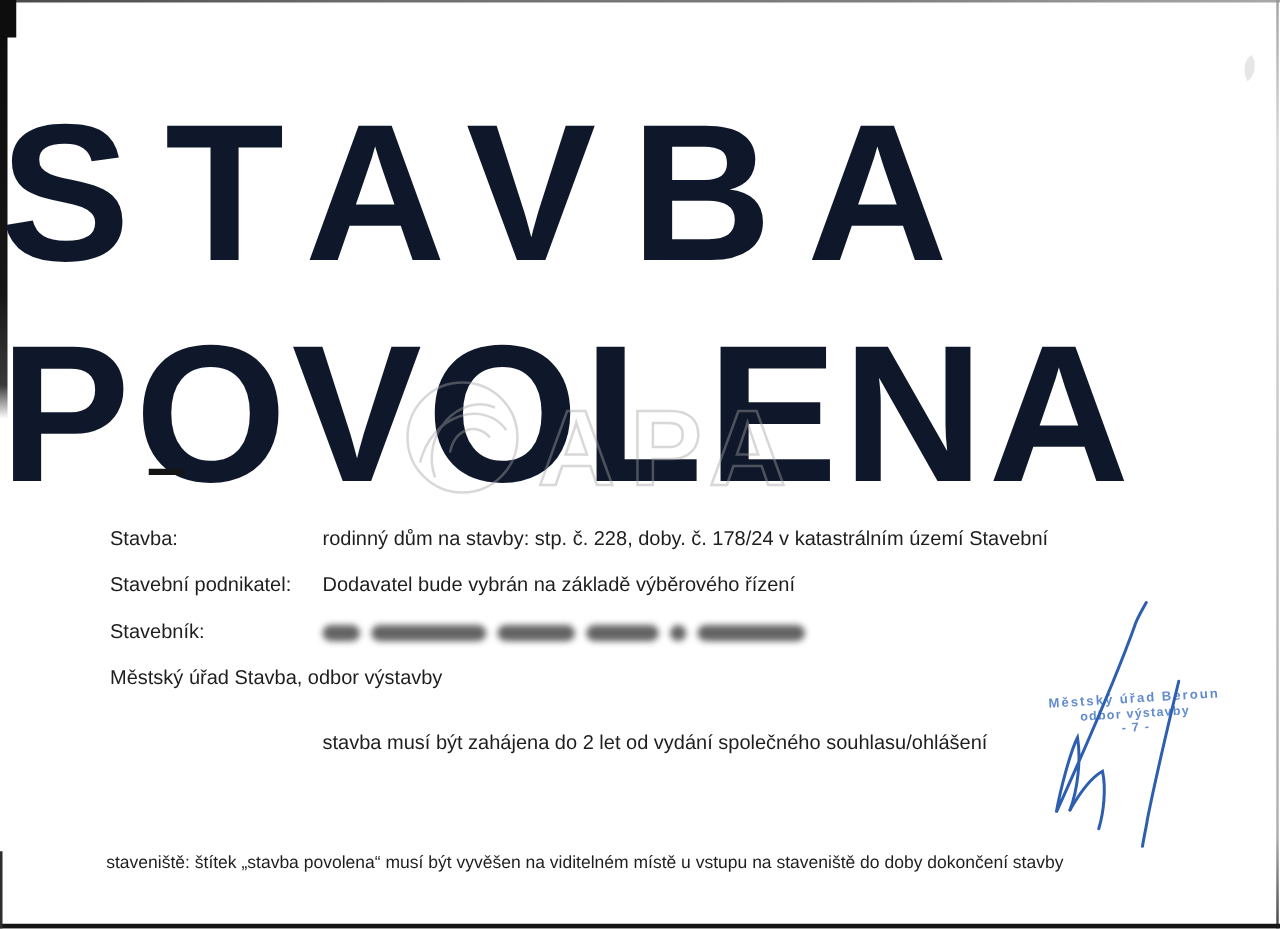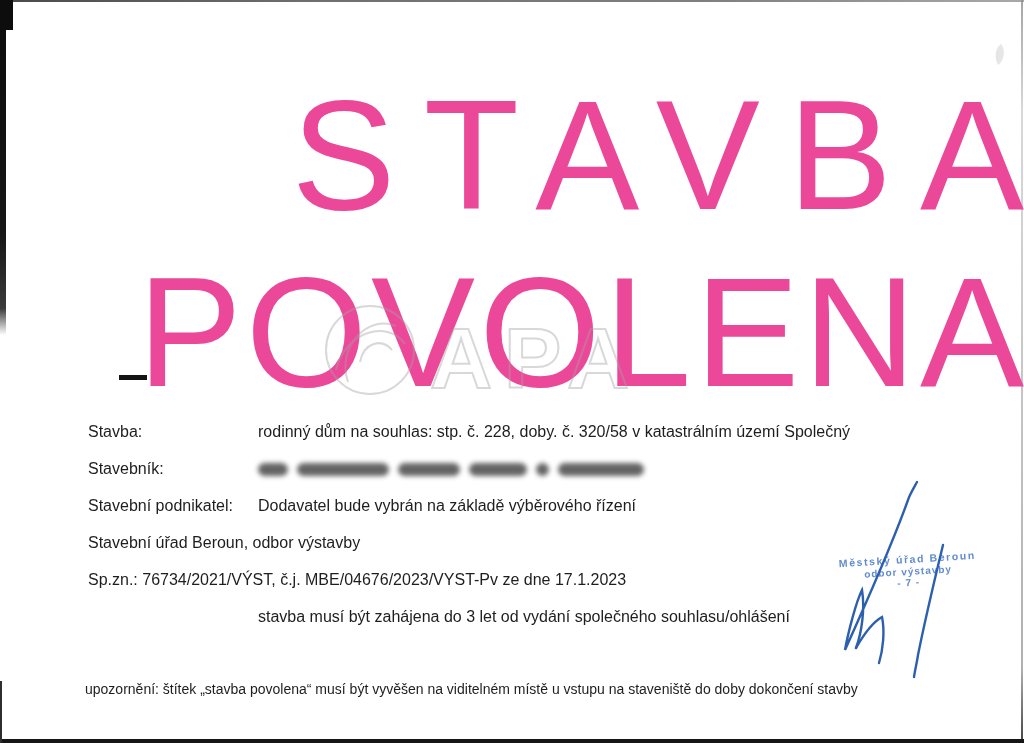--- a/index.html
+++ b/index.html
@@ -18,21 +18,21 @@
     background:linear-gradient(180deg,#0c0c0c 0%,#161616 70%,#3a3a3a 92%,rgba(90,90,90,0) 100%);}
   .edge-left-strip-top{position:absolute;left:0;top:0;width:13px;height:30px;background:#0d0d0d;}
   .edge-bottom{position:absolute;left:0;bottom:0;right:0;height:4px;background:#151515;}
   .edge-left-bottom{position:absolute;left:0;bottom:0;width:2px;height:62px;background:#2e2e2e;}
   .edge-right{position:absolute;right:1px;top:0;bottom:0;width:2px;
     background:linear-gradient(180deg,#8f8f8f 0%,#cfcfcf 15%,#b5b5b5 55%,#9c9c9c 90%,#151515 100%);opacity:.8;}
   .pencil-mark{position:absolute;left:990px;top:42px;}
   
   .title{
     position:absolute;top:67px;left:0;width:100%;
-    text-align:right;font-weight:normal;color:#ec4899;
+    text-align:left;font-weight:bold;color:#0f172a;
     font-size:156px;line-height:177px;white-space:nowrap;
   }
   .title .t1{letter-spacing:28px;margin-right:-28px;}
   .title .t2{letter-spacing:4px;margin-right:-4px;}
   .watermark{position:absolute;left:312px;top:292px;opacity:.42;pointer-events:none;}
   .letter-dash{position:absolute;left:119px;top:375px;width:28px;height:5px;background:#141414;}
   
   .fields{position:absolute;left:88px;top:421px;width:900px;font-size:16px;}
   .frow{display:flex;line-height:22px;margin-bottom:15px;}
   .flabel{flex:0 0 170px;}
@@ -85,58 +85,57 @@
         <path d="M48 70 C52 50 70 46 80 58"></path>
       </g>
       <text x="118" y="96" font-family="Liberation Sans, sans-serif" font-size="86" font-weight="bold" letter-spacing="12" fill="none" stroke="#a3a3a3" stroke-width="2">APA</text>
     </svg>
   </div>
 
   <div class="fields">
 
     <div class="frow">
       <div class="flabel">Stavba:</div>
-      <div class="fvalue"><span class="b">rodinný dům</span><span> na souhlas: stp. č. </span><span class="b">228</span><span>, doby. č. </span><span class="b">320/58</span><span> v katastrálním území </span><span class="b">Společný</span></div>
+      <div class="fvalue"><span class="b">rodinný dům</span><span> na stavby: stp. č. </span><span class="b">228</span><span>, doby. č. </span><span class="b">178/24</span><span> v katastrálním území </span><span class="b">Stavební</span></div>
+    </div>
+
+    <div class="frow">
+      <div class="flabel">Stavební podnikatel:</div>
+      <div class="fvalue">Dodavatel bude vybrán na základě výběrového řízení</div>
     </div>
 
     <div class="frow">
       <div class="flabel">Stavebník:</div>
       <div class="fvalue">
         <div class="redacted">
           <div class="blob" style="width:30px"></div>
           <div class="blob" style="width:92px"></div>
           <div class="blob" style="width:62px"></div>
           <div class="blob" style="width:58px"></div>
           <div class="blob" style="width:13px"></div>
           <div class="blob" style="width:86px"></div>
         </div>
       </div>
     </div>
 
     <div class="frow">
-      <div class="flabel">Stavební podnikatel:</div>
-      <div class="fvalue">Dodavatel bude vybrán na základě výběrového řízení</div>
+      <div class="fvalue">Městský úřad Stavba, odbor výstavby</div>
     </div>
 
     <div class="frow">
-      <div class="fvalue">Stavební úřad Beroun, odbor výstavby</div>
-    </div>
-
-    <div class="frow">
-      <div class="fvalue">Sp.zn.: 76734/2021/VÝST, č.j. MBE/04676/2023/VYST-Pv ze dne 17.1.2023</div>
     </div>
 
     <div class="frow">
       <div class="flabel"></div>
-      <div class="fvalue">stavba musí být zahájena do 3 let od vydání společného souhlasu/ohlášení</div>
+      <div class="fvalue">stavba musí být zahájena do 2 let od vydání společného souhlasu/ohlášení</div>
     </div>
 
   </div>
 
-  <div class="note"><span>upozornění: </span><span class="b">štítek „stavba povolena“ musí být vyvěšen na viditelném místě u vstupu na staveniště do doby dokončení stavby</span></div>
+  <div class="note"><span>staveniště: </span><span class="b">štítek „stavba povolena“ musí být vyvěšen na viditelném místě u vstupu na staveniště do doby dokončení stavby</span></div>
 
   <div class="stamp" style="color:#4d7cc7;">
     <div class="stamp-l1">Městský úřad Beroun</div>
     <div class="stamp-l2">odbor výstavby</div>
     <div class="stamp-l3">- 7 -</div>
   </div>
 
   <div class="signature">
     <svg width="170" height="230" viewBox="0 0 170 230">
       <g fill="none" stroke="#2d5fae" stroke-width="2.4" stroke-linecap="round">

